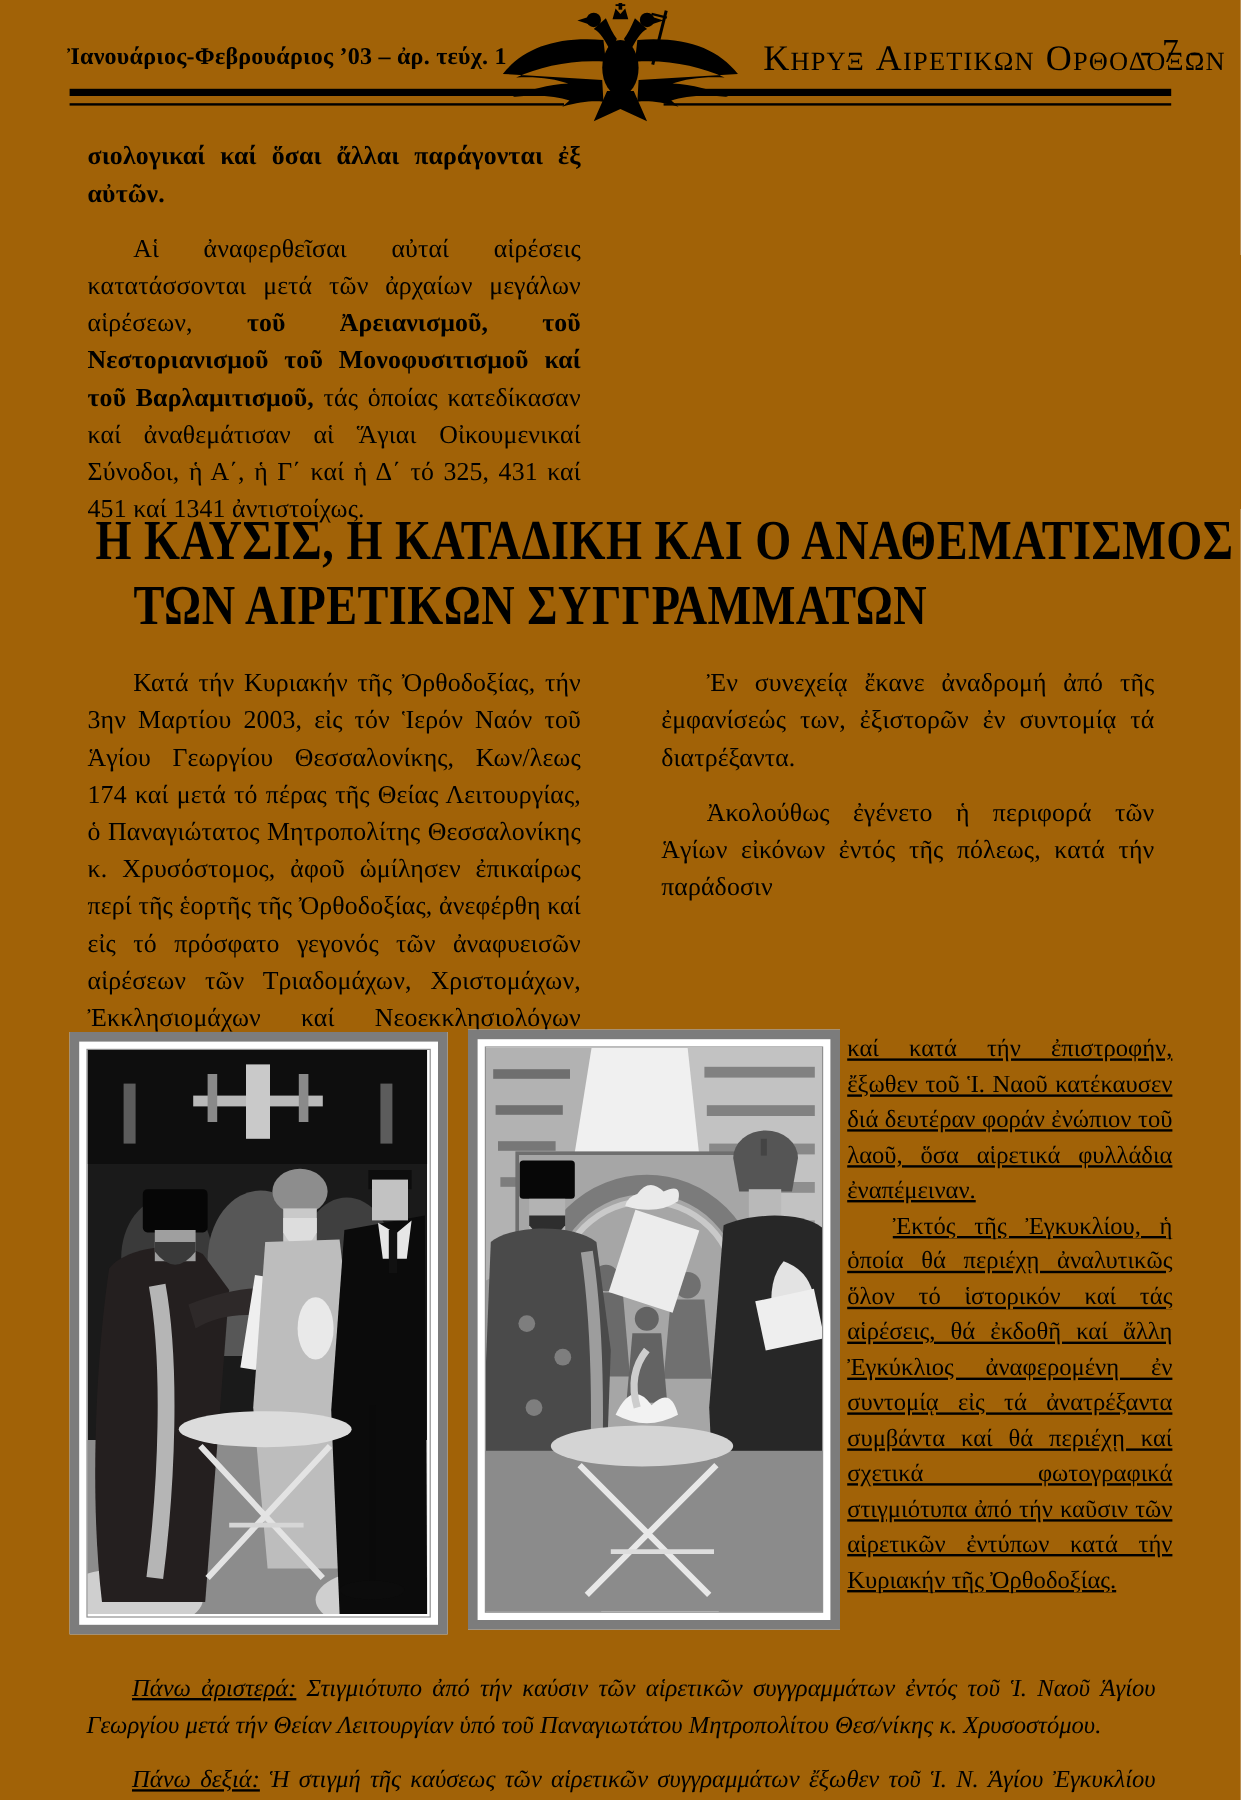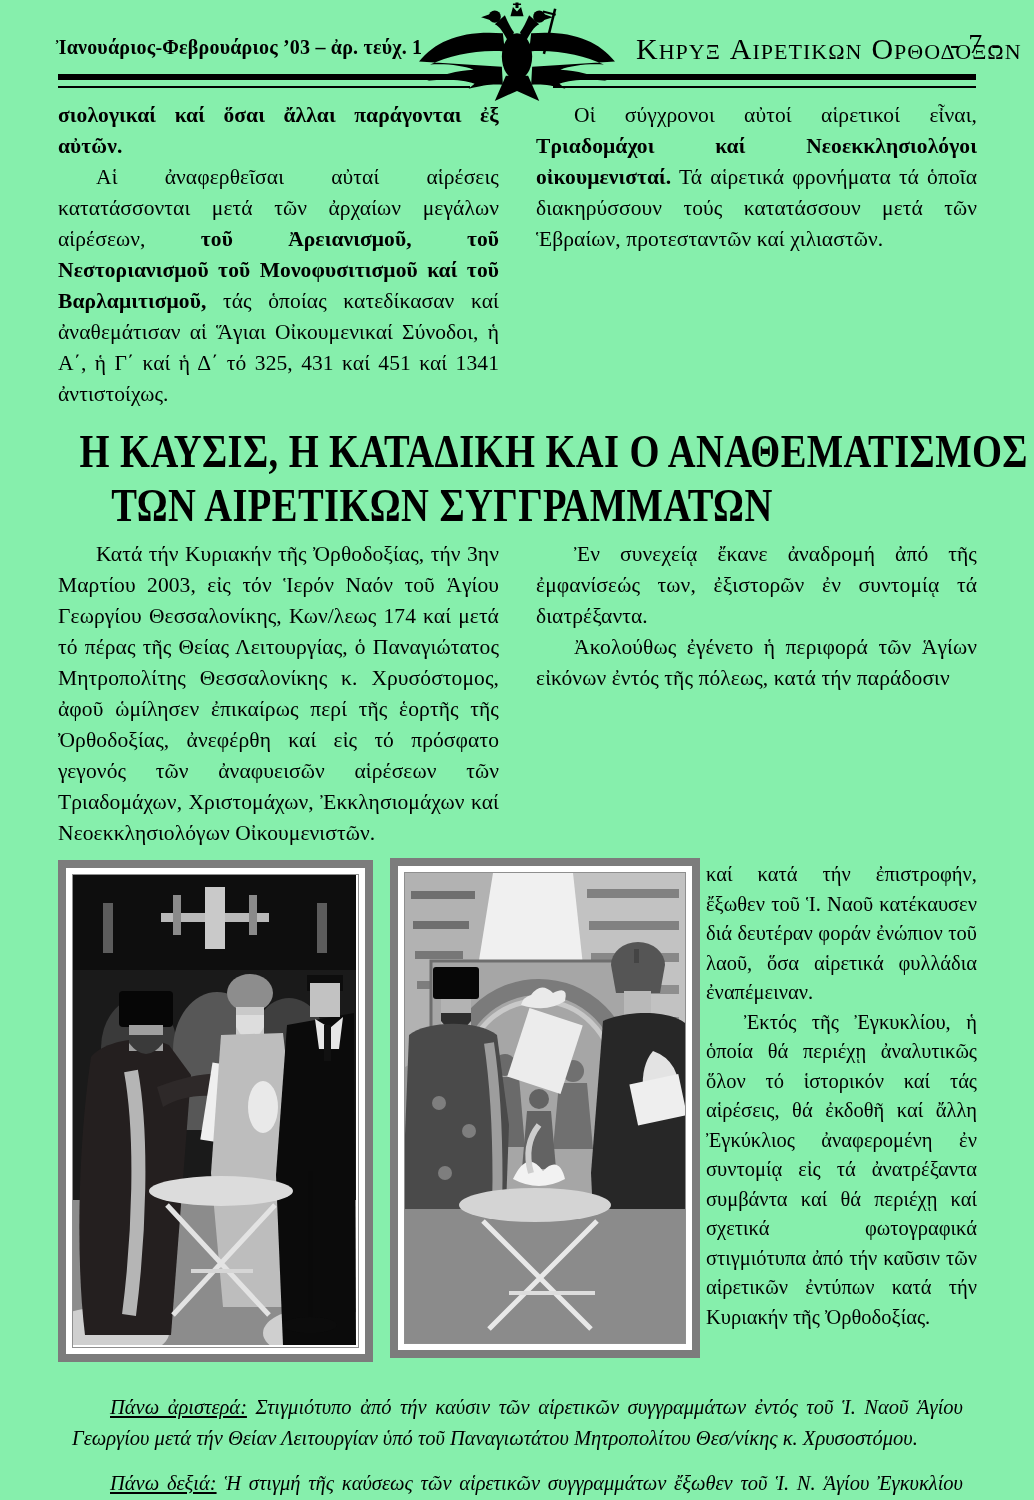--- a/index.html
+++ b/index.html
@@ -1,18 +1,18 @@
 <!DOCTYPE html>
 <html lang="el"><head>
 <meta charset="utf-8">
 <style>
   html,body { margin:0; padding:0; background:#e8e8e8; }
   #page {
     position:relative; width:1034px; height:1500px; margin:0 auto;
-    background:#86efac; color:#000;
+    background:#a16207; color:#000;
     font-family:"Liberation Serif","DejaVu Serif",serif;
     overflow:hidden;
   }
   .abs { position:absolute; }
 
   
   .hdr-issue { left:56px; top:36px; font-size:20px; font-weight:bold; letter-spacing:0.2px; }
   .hdr-masthead { left:636px; top:32px; font-size:22px; white-space:nowrap; }
   .masthead-word { display:inline-block; margin-right:9px; letter-spacing:1px; }
   .masthead-word::first-letter { font-size:30px; }
@@ -22,34 +22,34 @@
   .rule-thin  { top:86px; height:2px; }
   .rule-left  { left:58px;  width:412px; }
   .rule-right { left:553px; width:423px; }
   .eagle { left:416px; top:2px; }
 
   
   .col {
     width:441px; font-size:21.5px; line-height:31px; text-align:justify;
     letter-spacing:0.1px;
   }
-  .col p { margin:0; }
+  .col p { margin:15px; }
   .ind { text-indent:38px; }
   .b { font-weight:bold; }
 
   .col-tl { left:58px;  top:100px; }
   .col-tr { left:536px; top:100px; }
   .col-al { left:58px;  top:539px; }
   .col-ar { left:536px; top:539px; }
 
   .col-narrow {
     left:706px; top:860px; width:271px;
     font-size:20.5px; line-height:29.5px; text-align:justify;
   }
-  .col-narrow p { margin:0; }
+  .col-narrow p { margin:0;text-decoration:underline; }
 
   
   .headline { left:0; width:884px; top:424px; text-align:center; }
   .headline-line {
     font-size:47px; font-weight:bold; line-height:54px; white-space:nowrap;
     transform:scaleX(0.82); transform-origin:50% 50%; letter-spacing:0.5px;
   }
 
   
   .photo-frame {
@@ -120,21 +120,20 @@
       </g>
     </svg>
   </div>
 
   <div class="abs col col-tl">
     <p class="b">σιολογικαί καί ὅσαι ἄλλαι παράγονται ἐξ αὐτῶν.</p>
     <p class="ind"><span>Αἱ ἀναφερθεῖσαι αὐταί αἱρέσεις κατατάσσονται μετά τῶν ἀρχαίων μεγάλων αἱρέσεων, </span><span class="b">τοῦ Ἀρειανισμοῦ, τοῦ Νεστοριανισμοῦ τοῦ Μονοφυσιτισμοῦ καί τοῦ Βαρλαμιτισμοῦ,</span><span> τάς ὁποίας κατεδίκασαν καί ἀναθεμάτισαν αἱ Ἅγιαι Οἰκουμενικαί Σύνοδοι, ἡ Α΄, ἡ Γ΄ καί ἡ Δ΄ τό 325, 431 καί 451 καί 1341 ἀντιστοίχως.</span></p>
   </div>
 
   <div class="abs col col-tr">
-    <p class="ind"><span>Οἱ σύγχρονοι αὐτοί αἱρετικοί εἶναι, </span><span class="b">Τριαδομάχοι καί Νεοεκκλησιολόγοι οἰκουμενισταί.</span><span> Τά αἱρετικά φρονήματα τά ὁποῖα διακηρύσσουν τούς κατατάσσουν μετά τῶν Ἑβραίων, προτεσταντῶν καί χιλιαστῶν.</span></p>
   </div>
 
   <div class="abs headline">
     <div class="headline-line">Η ΚΑΥΣΙΣ,  Η ΚΑΤΑΔΙΚΗ ΚΑΙ Ο ΑΝΑΘΕΜΑΤΙΣΜΟΣ</div>
     <div class="headline-line">ΤΩΝ ΑΙΡΕΤΙΚΩΝ ΣΥΓΓΡΑΜΜΑΤΩΝ</div>
   </div>
 
   <div class="abs col col-al">
     <p class="ind">Κατά τήν Κυριακήν τῆς Ὀρθοδοξίας, τήν 3ην Μαρτίου 2003, εἰς τόν Ἱερόν Ναόν τοῦ Ἁγίου Γεωργίου Θεσσαλονίκης, Κων/λεως 174 καί μετά τό πέρας τῆς Θείας Λειτουργίας, ὁ Παναγιώτατος Μητροπολίτης Θεσσαλονίκης κ. Χρυσόστομος, ἀφοῦ ὡμίλησεν ἐπικαίρως περί τῆς ἑορτῆς τῆς Ὀρθοδοξίας, ἀνεφέρθη καί εἰς τό πρόσφατο γεγονός τῶν ἀναφυεισῶν αἱρέσεων τῶν Τριαδομάχων, Χριστομάχων, Ἐκκλησιομάχων καί Νεοεκκλησιολόγων Οἰκουμενιστῶν.</p>
   </div>

